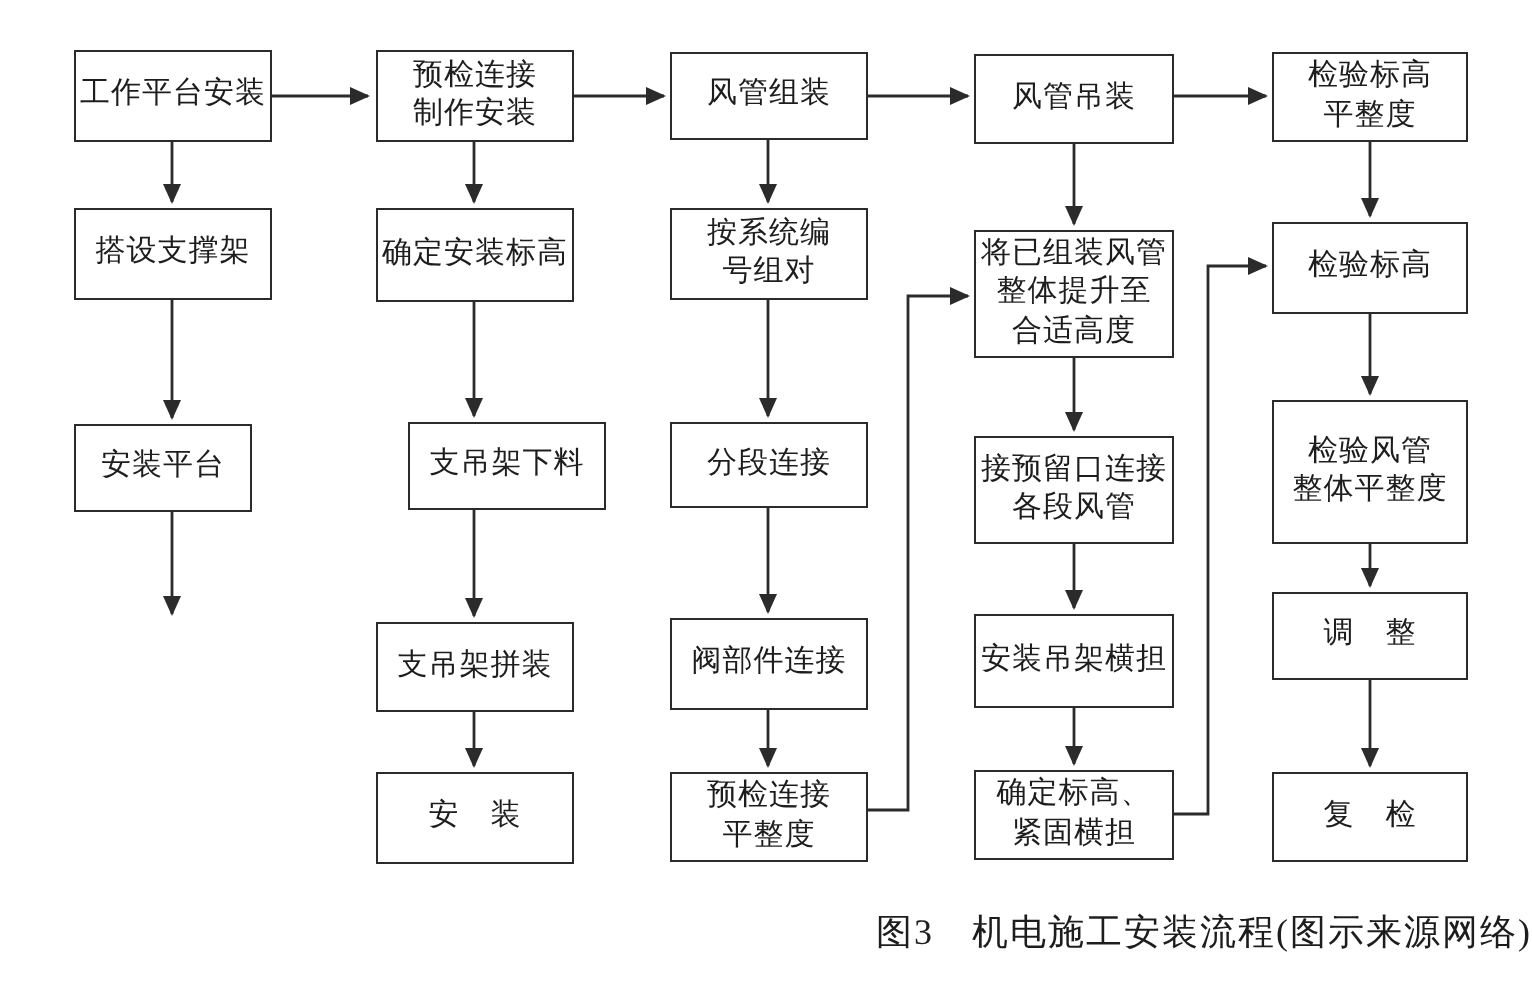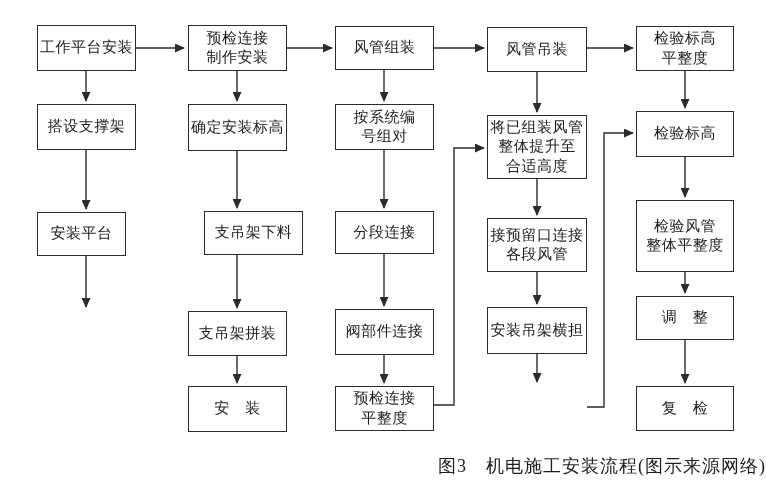--- a/index.html
+++ b/index.html
@@ -115,20 +115,22 @@
   <div class="box" style="left:335px;top:386px;width:99px;height:45px">预检连接
 平整度</div>
 
   <div class="box" style="left:487px;top:27px;width:100px;height:45px">风管吊装</div>
   <div class="box" style="left:487px;top:115px;width:100px;height:64px">将已组装风管
 整体提升至
 合适高度</div>
   <div class="box" style="left:487px;top:218px;width:100px;height:54px">接预留口连接
 各段风管</div>
   <div class="box" style="left:487px;top:307px;width:100px;height:47px">安装吊架横担</div>
+  <div class="box" style="left:487px;top:385px;width:100px;height:45px">确定标高、
+紧固横担</div>
 
   <div class="box" style="left:636px;top:26px;width:98px;height:45px">检验标高
 平整度</div>
   <div class="box" style="left:636px;top:111px;width:98px;height:46px">检验标高</div>
   <div class="box" style="left:636px;top:200px;width:98px;height:72px">检验风管
 整体平整度</div>
   <div class="box" style="left:636px;top:296px;width:98px;height:44px">调　整</div>
   <div class="box" style="left:636px;top:386px;width:98px;height:45px">复　检</div>
 
   <div class="caption">图3　机电施工安装流程(图示来源网络)</div>

